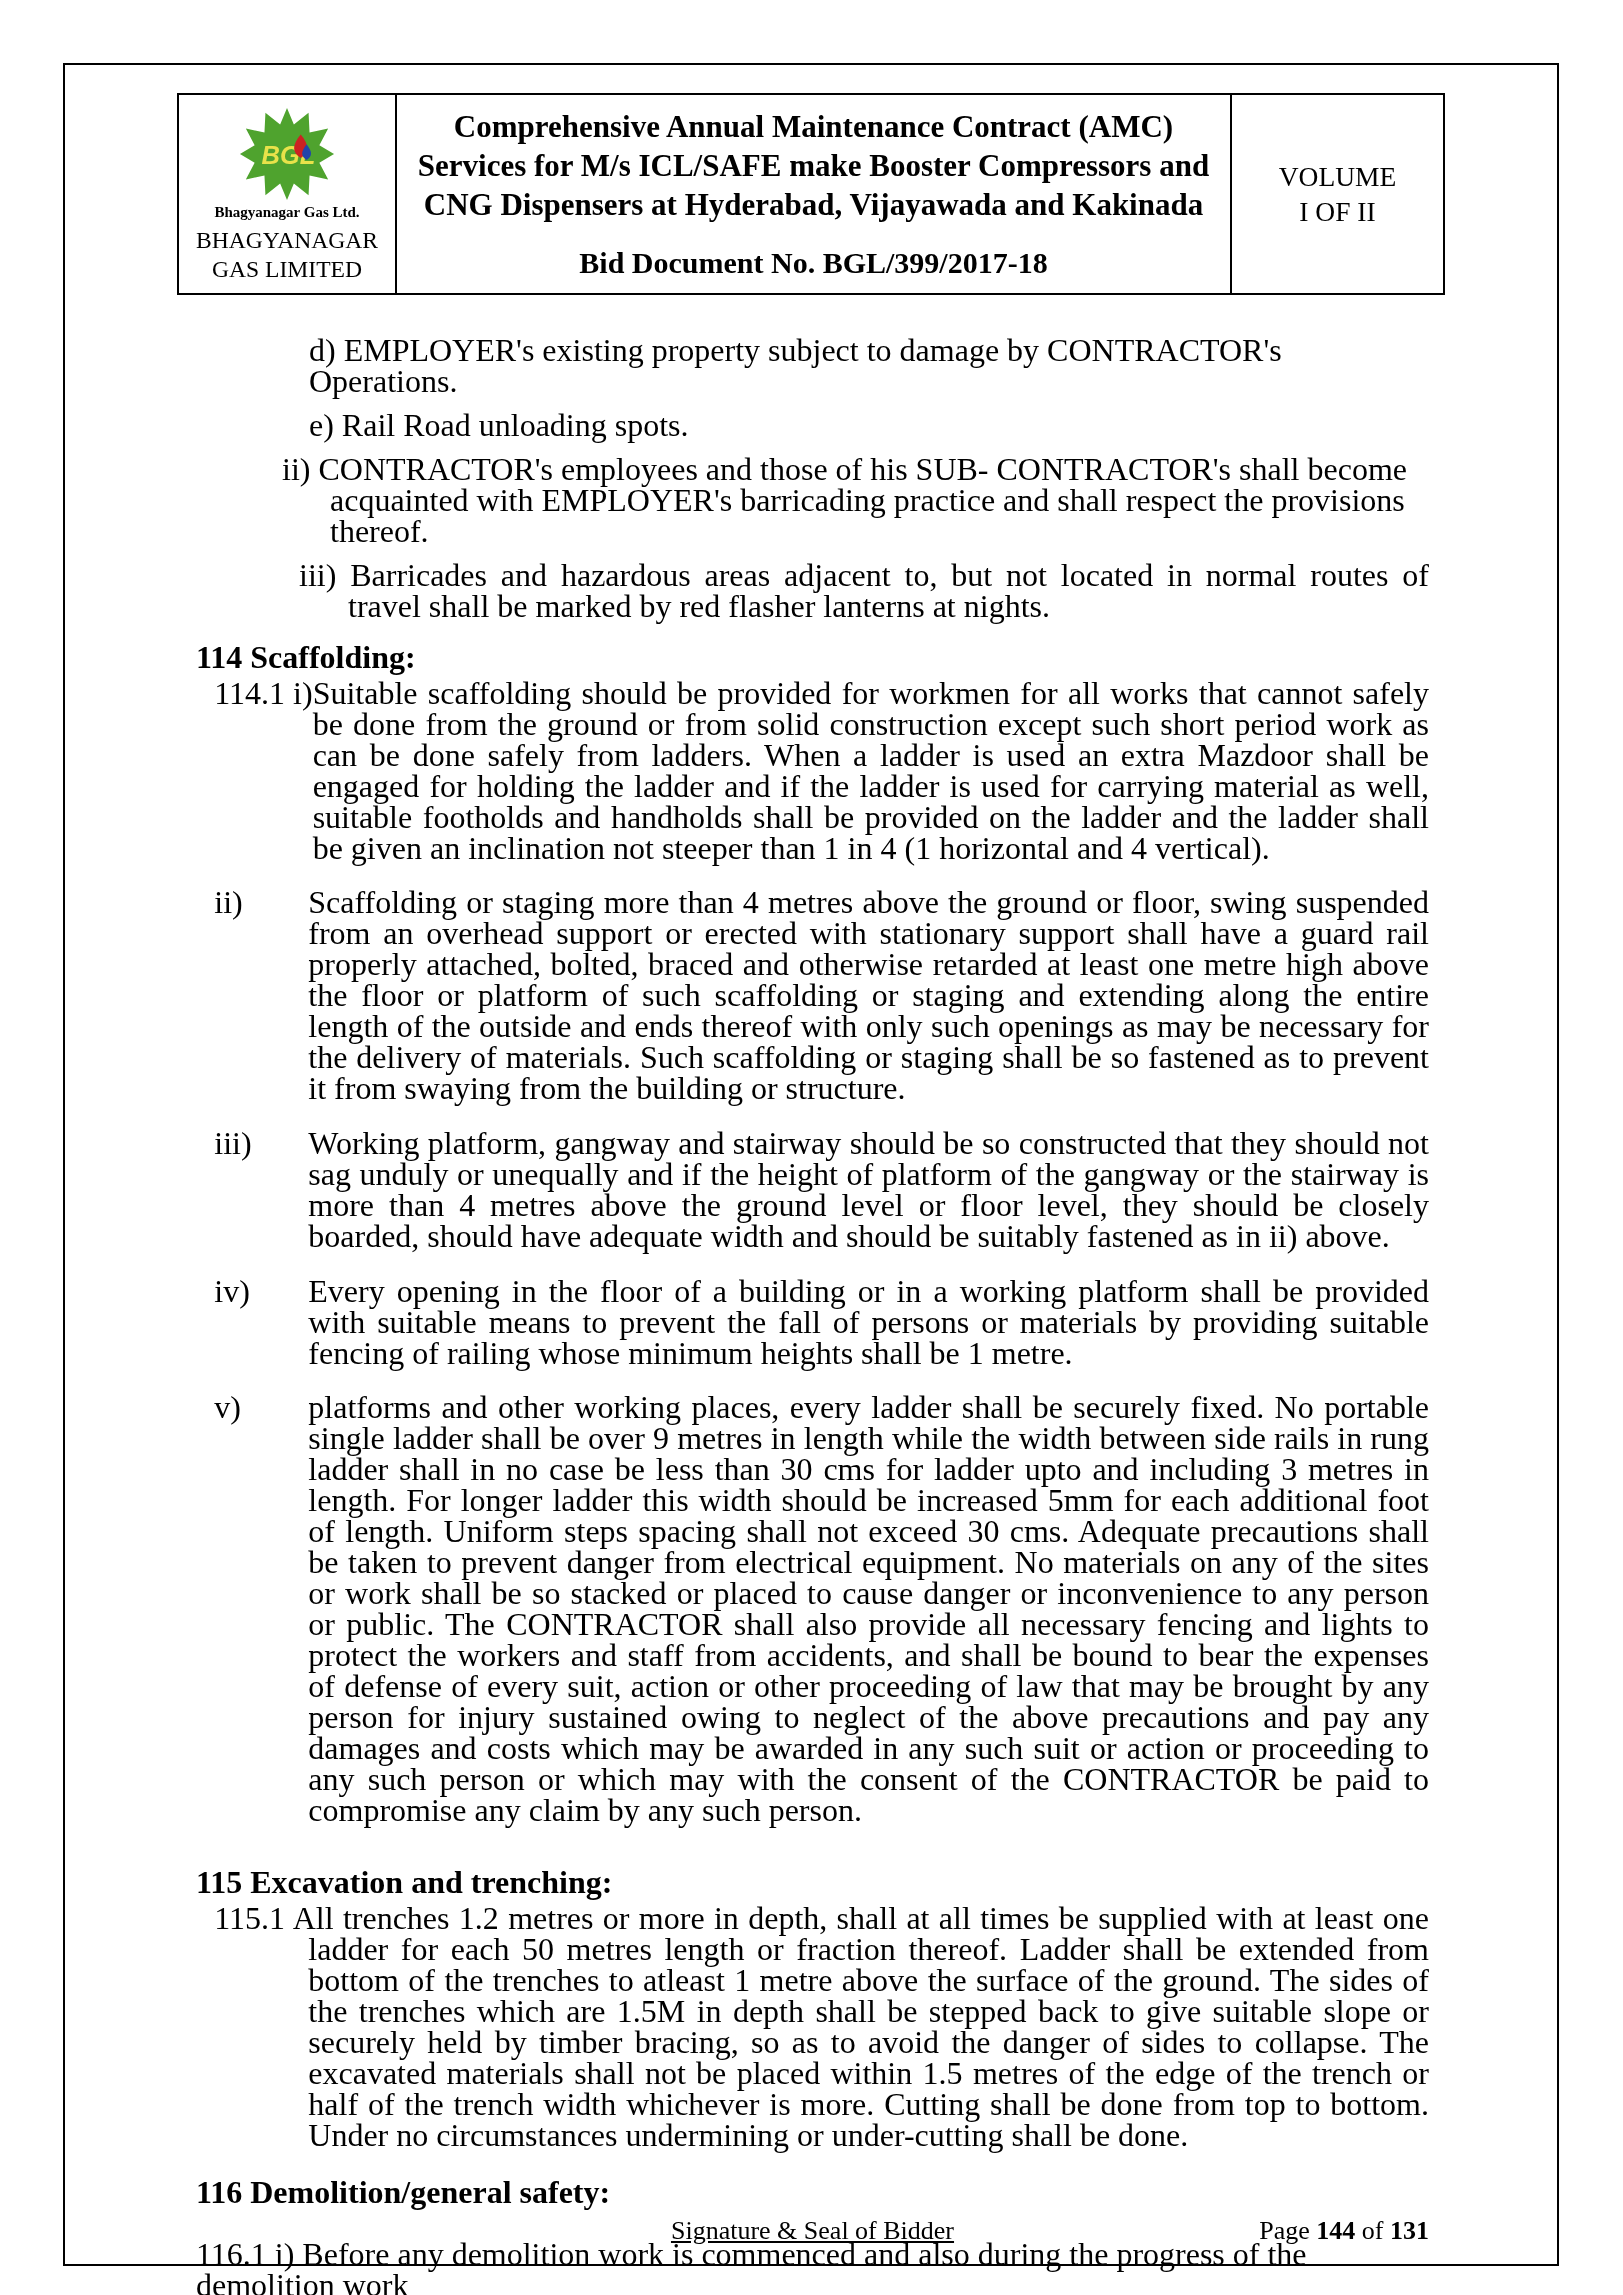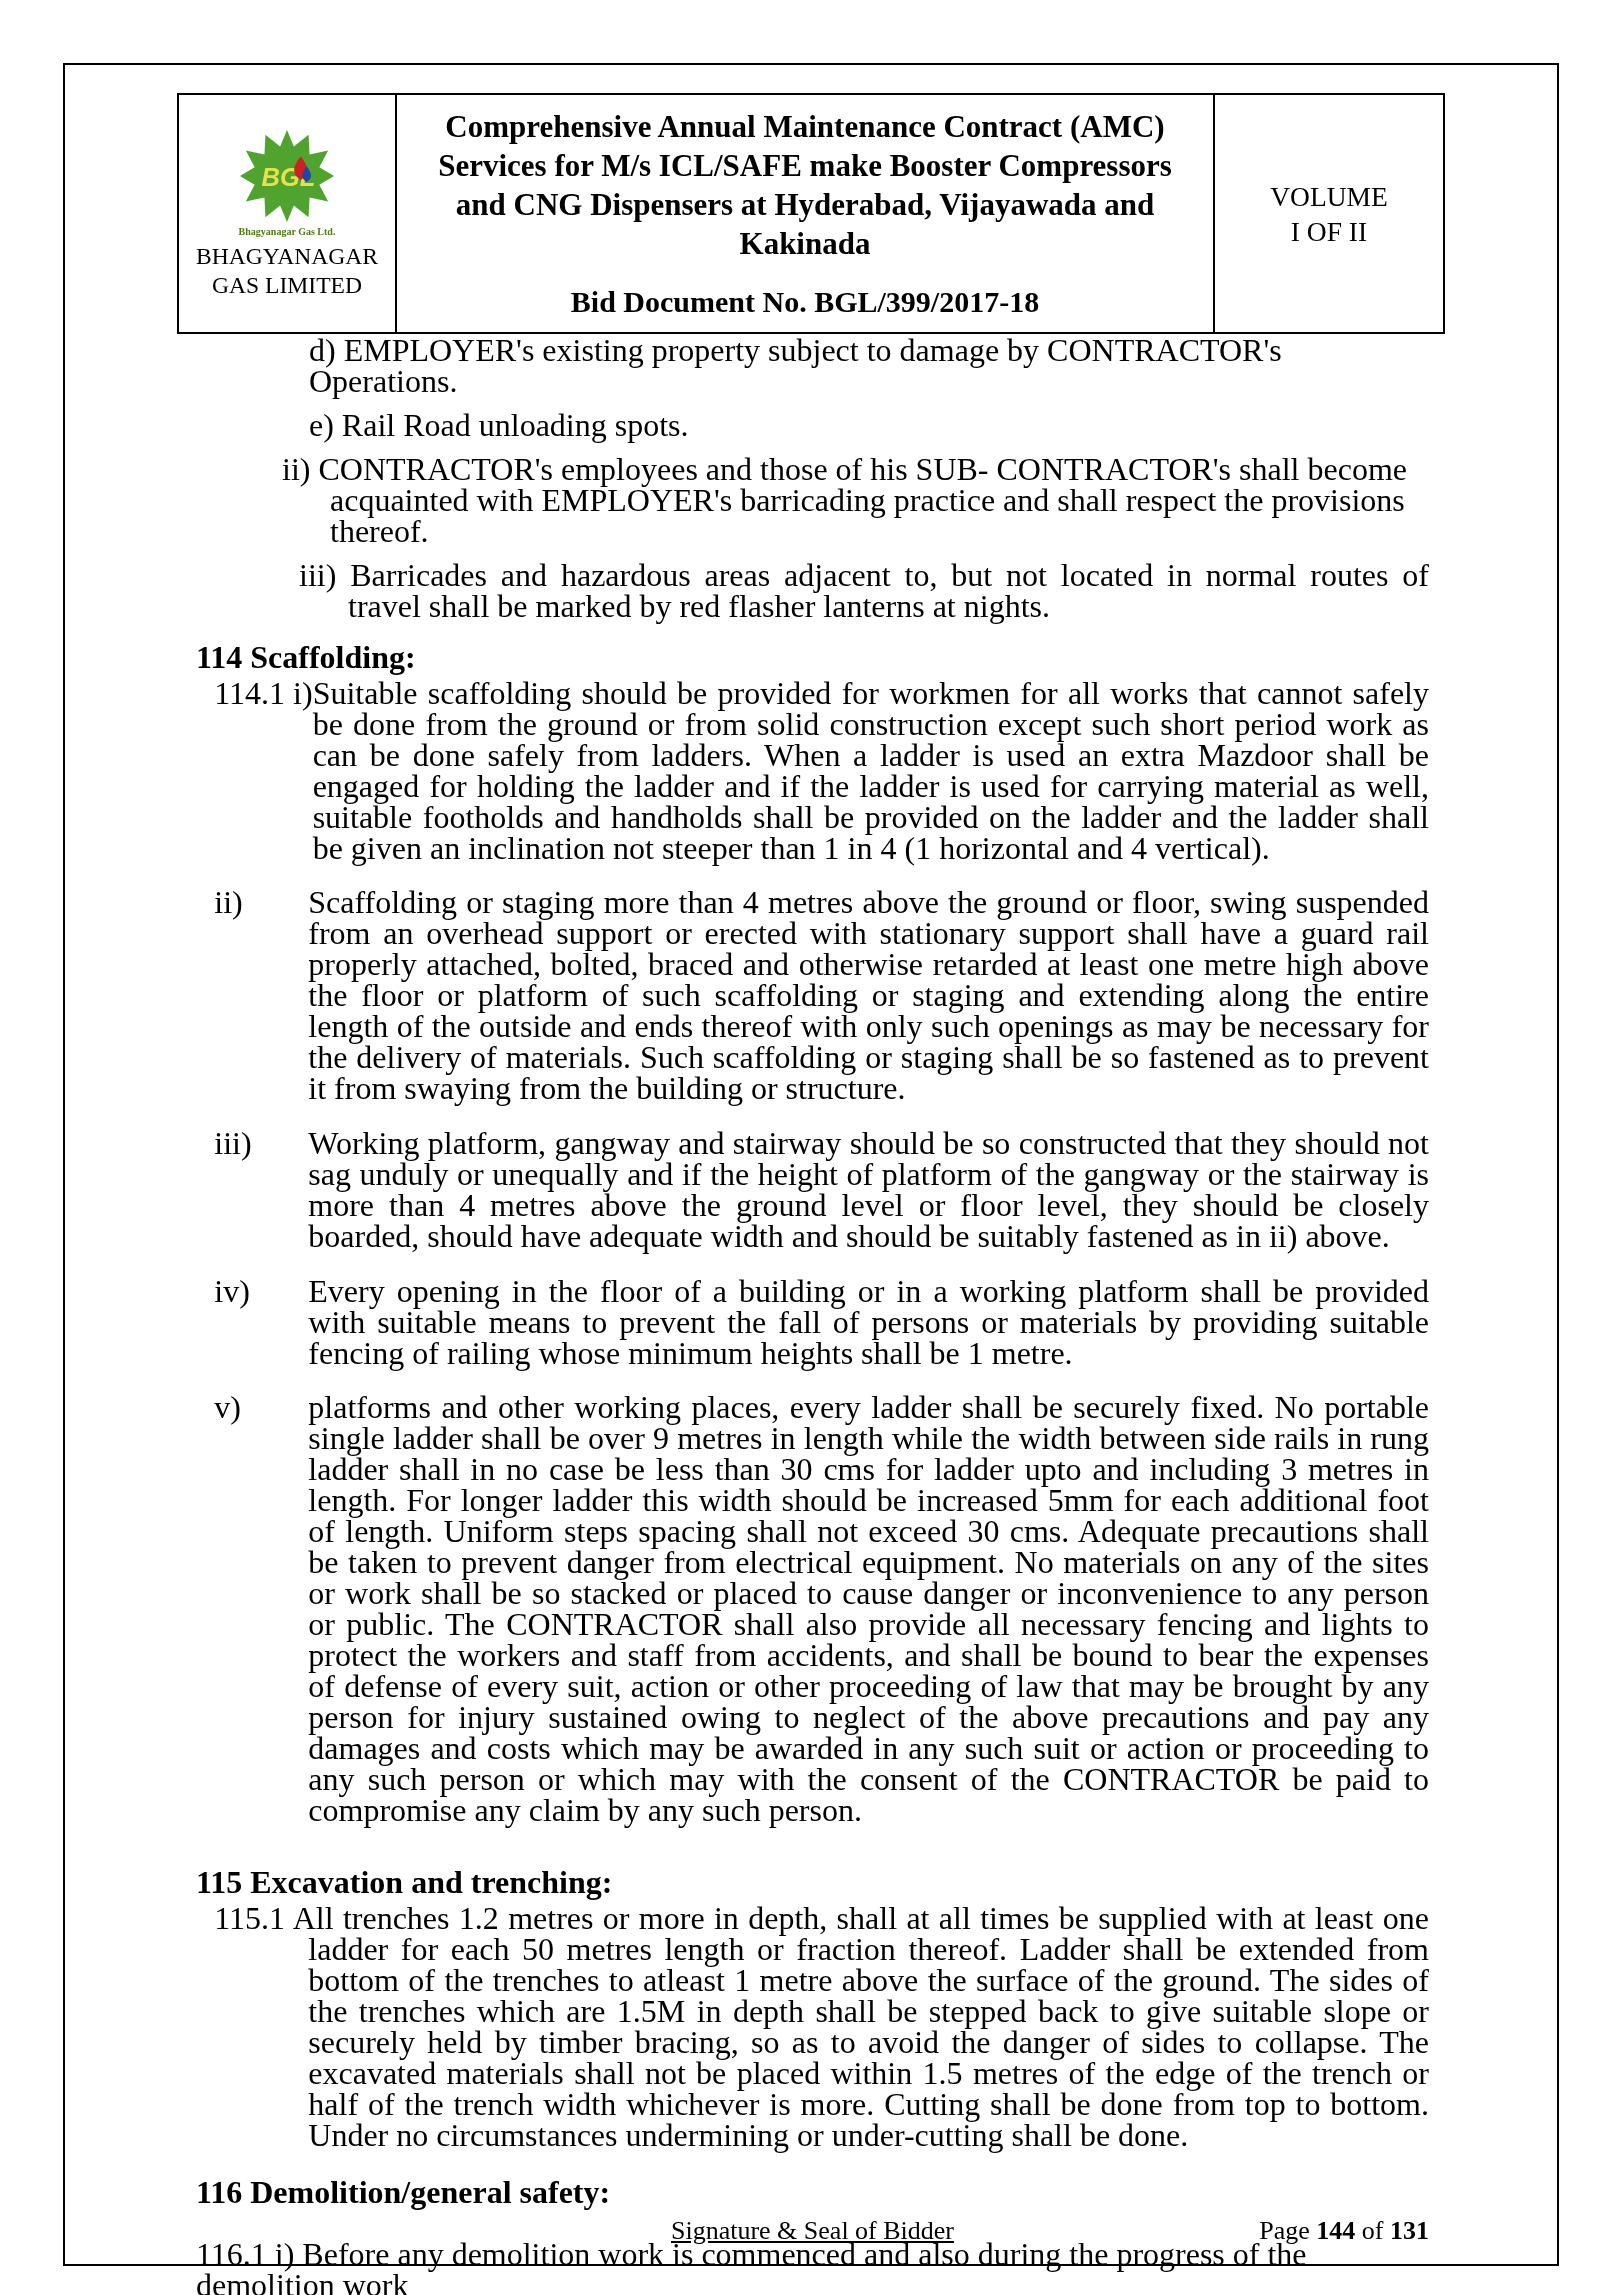--- a/index.html
+++ b/index.html
@@ -28,34 +28,34 @@
     background: #fff;
   }
   .hcell { box-sizing: border-box; }
   .logo-cell {
     width: 218px;
     border-right: 2.6px solid #000;
     display: flex; flex-direction: column;
     align-items: center; justify-content: center;
     padding: 9.2px 3.9px;
   }
-  .logo-caption { color: #4d7c0f; font-size: 10px; margin-top: 1.3px; font-weight: bold; }
+  .logo-caption { color: #000000; font-size: 15px; margin-top: 1.3px; font-weight: bold; }
   .org-name { font-size: 23.6px; text-align: center; line-height: 29px; margin-top: 5.2px; }
   .title-cell {
     flex: 1;
     display: flex; flex-direction: column;
     align-items: center; justify-content: center;
     text-align: center;
     padding: 11.8px 18.3px;
     gap: 16px;
   }
   .doc-title { font-weight: bold; font-size: 31px; line-height: 39px; }
   .doc-no { font-weight: bold; font-size: 30px; line-height: 38px; margin-top: 3.9px; }
   .volume-cell {
-    width: 230px;
+    width: 213px;
     border-left: 2.6px solid #000;
     display: flex; flex-direction: column;
     align-items: center; justify-content: center;
     text-align: center;
     font-size: 27.5px; line-height: 35px;
   }
   
   .content {
     position: absolute;
     left: 196px; right: 194px; top: 335px;

